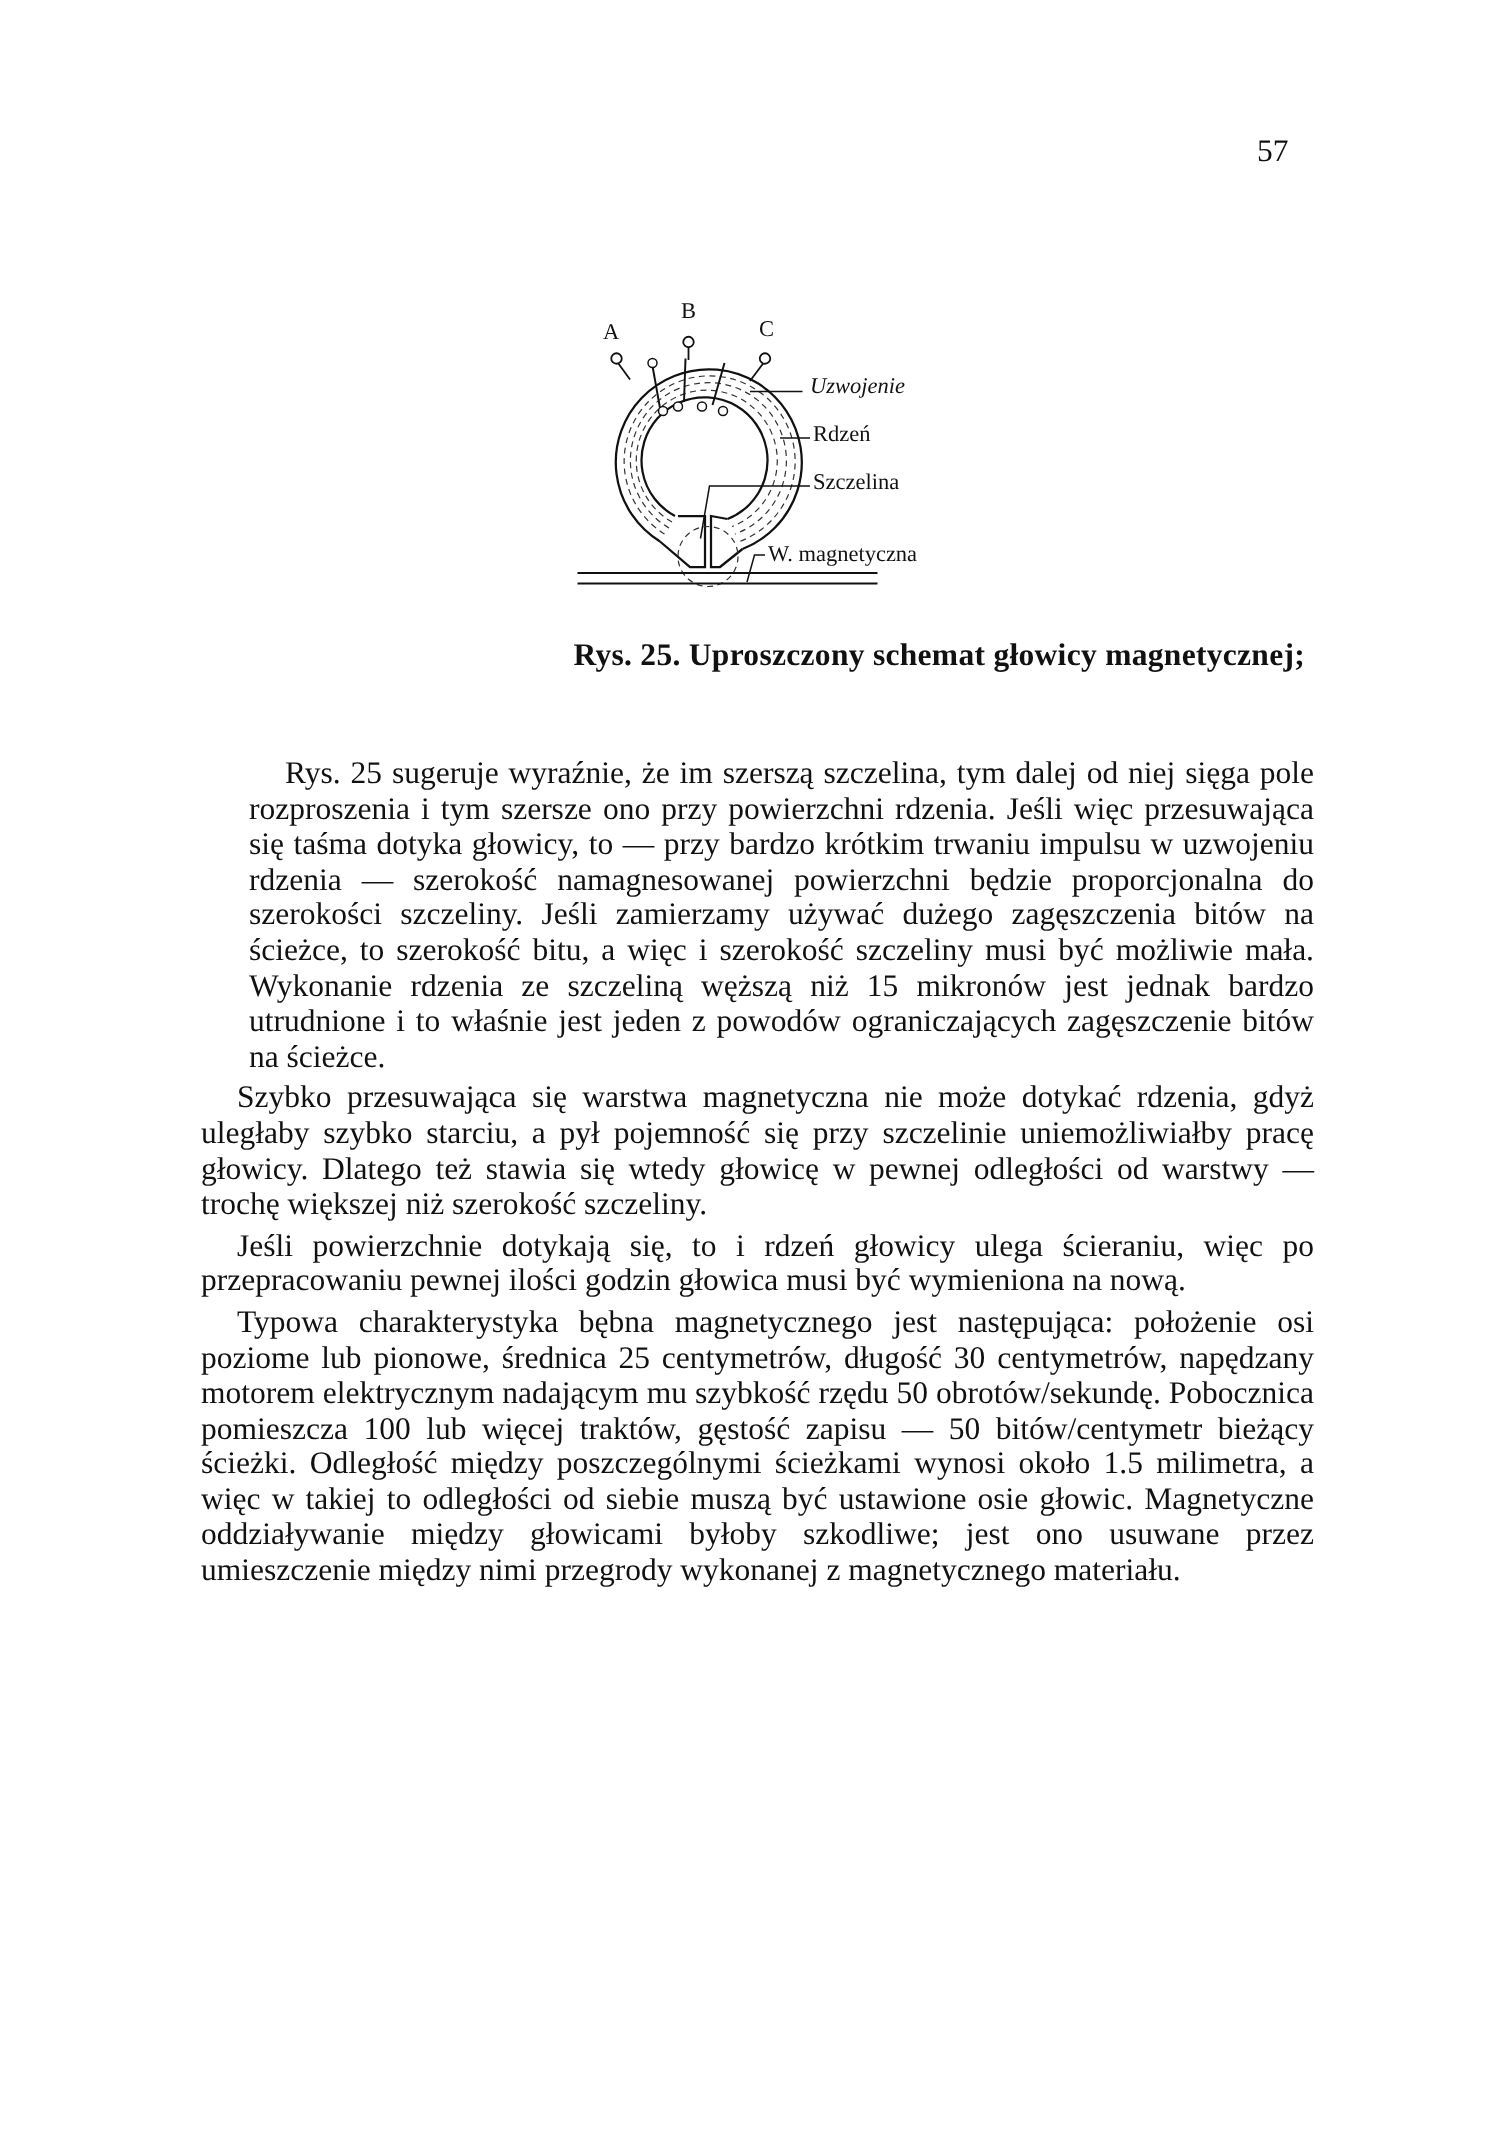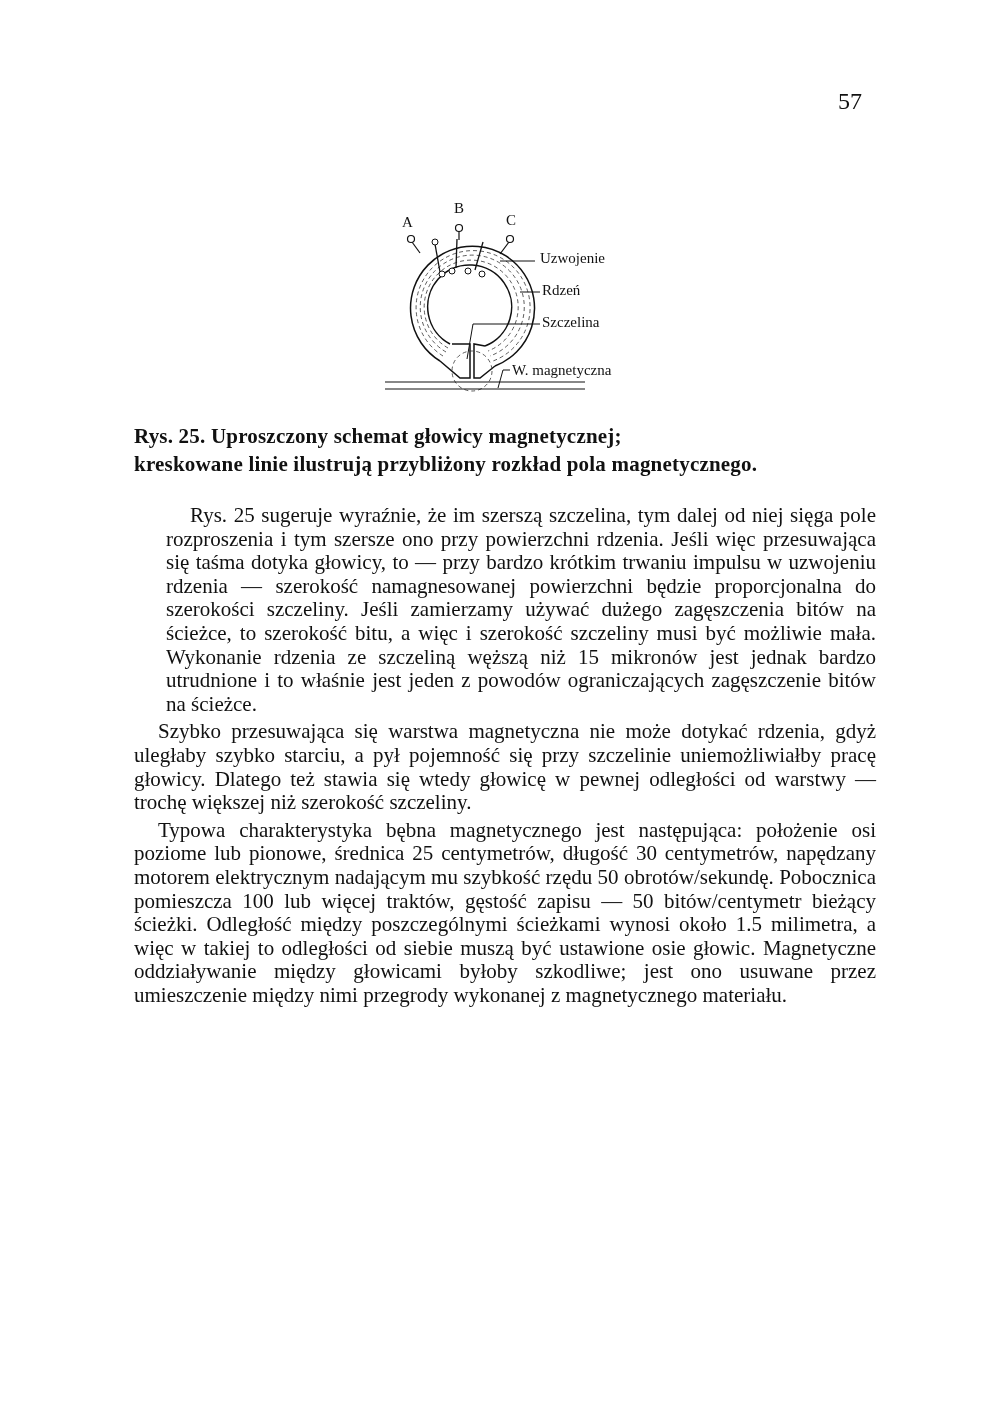--- a/index.html
+++ b/index.html
@@ -1,23 +1,23 @@
 <!DOCTYPE html>
 <html><head>
 <meta charset="utf-8">
 <style>
   html, body { margin: 0; padding: 0; background: #ffffff; }
   body { width: 1000px; height: 1420px; position: relative; overflow: hidden;
          font-family: "Liberation Serif", "DejaVu Serif", serif; color: #111; }
-  .page-number { position: absolute; top: 88px; left: 838px; font-size: 24px; }
+  .page-number { position: absolute; top: 88px; left: 838px; font-size: 21px; }
   .figure { position: absolute; top: 196px; left: 360px; width: 300px; height: 210px; }
   .figure svg { width: 300px; height: 210px; }
   .fig-label { position: absolute; font-size: 15px; white-space: nowrap; }
   .caption { position: absolute; top: 422px; left: 134px; width: 736px;
-             font-weight: bold; font-size: 21px; line-height: 28px; text-align: left;
+             font-weight: bold; font-size: 21px; line-height: 28px; text-align: right;
              font-family: "Liberation Serif", serif; letter-spacing: 0.2px; }
   .body-text { position: absolute; top: 504px; left: 134px; width: 742px;
                font-size: 21px; line-height: 23.6px; text-align: justify; }
   .body-text p { margin: 0 0 4px 0; text-indent: 24px; }
   .body-text p:first-child { text-indent: 24px; margin-left: 32px; }
 </style>
 </head>
 <body>
 
 <div class="page-number">57</div>
@@ -57,28 +57,28 @@
     <line x1="160" y1="96" x2="180" y2="96" stroke="#111" stroke-width="1"></line>
     <path d="M 107 163 L 113 128 L 180 128" fill="none" stroke="#111" stroke-width="1"></path>
     <path d="M 138 192 L 143 174 L 150 174" fill="none" stroke="#111" stroke-width="1"></path>
 
     <line x1="25" y1="186" x2="225" y2="186" stroke="#111" stroke-width="1.2"></line>
     <line x1="25" y1="193" x2="225" y2="193" stroke="#111" stroke-width="1.2"></line>
   </svg>
   <span class="fig-label" style="left:42px;top:18px;">A</span>
   <span class="fig-label" style="left:94px;top:4px;">B</span>
   <span class="fig-label" style="left:146px;top:16px;">C</span>
-  <span class="fig-label" style="left:180px;top:54px;">Uzwojenie</span>
+  <span class="fig-label" style="left:180px;top:54px;font-style:italic;">Uzwojenie</span>
   <span class="fig-label" style="left:182px;top:86px;text-align:right;">Rdzeń</span>
   <span class="fig-label" style="left:182px;top:118px;">Szczelina</span>
   <span class="fig-label" style="left:152px;top:166px;">W. magnetyczna</span>
 </div>
 
 <div class="caption">
   <div>Rys. 25. Uproszczony schemat głowicy magnetycznej;</div>
-  <div>kreskowane linie ilustrują przybliżony rozkład pola magnetycznego.</div>
 </div>
 
 <div class="body-text">
   <p>Rys. 25 sugeruje wyraźnie, że im szerszą szczelina, tym dalej od niej sięga pole rozproszenia i tym szersze ono przy powierzchni rdzenia. Jeśli więc przesuwająca się taśma dotyka głowicy, to — przy bardzo krótkim trwaniu impulsu w uzwojeniu rdzenia — szerokość namagnesowanej powierzchni będzie proporcjonalna do szerokości szczeliny. Jeśli zamierzamy używać dużego zagęszczenia bitów na ścieżce, to szerokość bitu, a więc i szerokość szczeliny musi być możliwie mała. Wykonanie rdzenia ze szczeliną węższą niż 15 mikronów jest jednak bardzo utrudnione i to właśnie jest jeden z powodów ograniczających zagęszczenie bitów na ścieżce.</p>
   <p>Szybko przesuwająca się warstwa magnetyczna nie może dotykać rdzenia, gdyż uległaby szybko starciu, a pył pojemność się przy szczelinie uniemożliwiałby pracę głowicy. Dlatego też stawia się wtedy głowicę w pewnej odległości od warstwy — trochę większej niż szerokość szczeliny.</p>
+  <p>Jeśli powierzchnie dotykają się, to i rdzeń głowicy ulega ścieraniu, więc po przepracowaniu pewnej ilości godzin głowica musi być wymieniona na nową.</p>
   <p>Typowa charakterystyka bębna magnetycznego jest następująca: położenie osi poziome lub pionowe, średnica 25 centymetrów, długość 30 centymetrów, napędzany motorem elektrycznym nadającym mu szybkość rzędu 50 obrotów/sekundę. Pobocznica pomieszcza 100 lub więcej traktów, gęstość zapisu — 50 bitów/centymetr bieżący ścieżki. Odległość między poszczególnymi ścieżkami wynosi około 1.5 milimetra, a więc w takiej to odległości od siebie muszą być ustawione osie głowic. Magnetyczne oddziaływanie między głowicami byłoby szkodliwe; jest ono usuwane przez umieszczenie między nimi przegrody wykonanej z magnetycznego materiału.</p>
 </div>
 
 </body></html>

